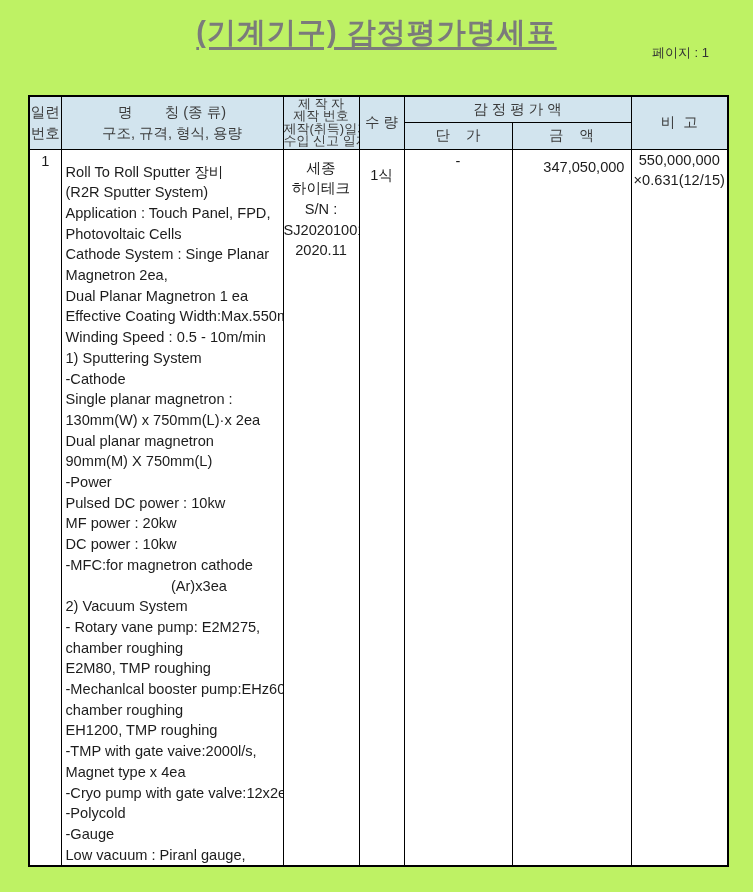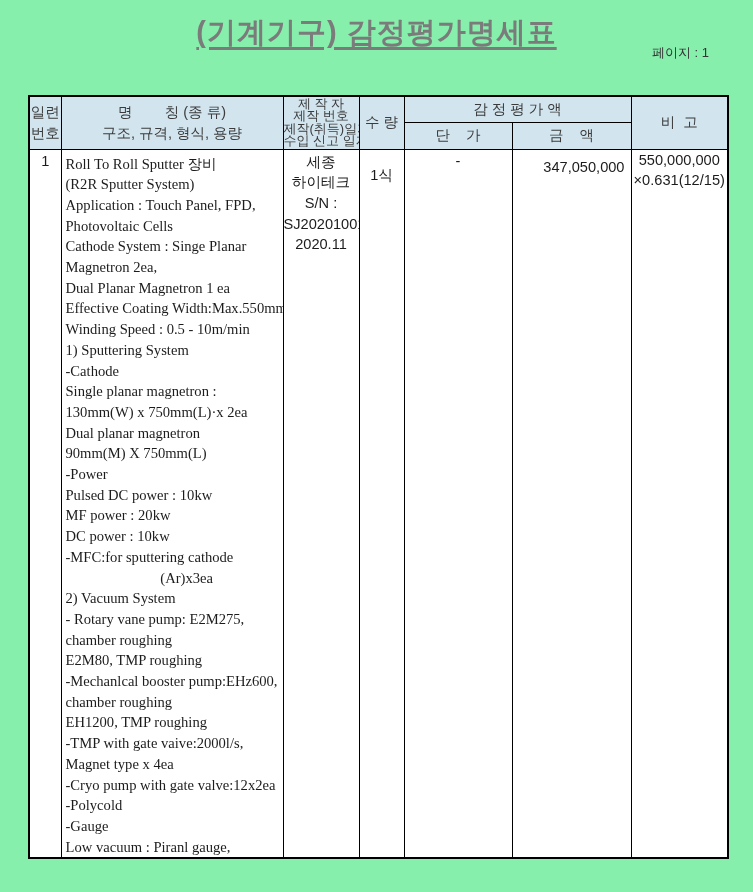--- a/index.html
+++ b/index.html
@@ -2,21 +2,21 @@
 <html style="--header-bg: #d2e4ee; --border: #000000; --title-gray: #7b7b7b;"><head>
 <meta charset="utf-8">
 <style>
   * { margin:0; padding:0; box-sizing:border-box; }
   html,body { background:#ffffff; }
   body { font-family:"Liberation Sans","DejaVu Sans",sans-serif; color:#1c1c1c; }
 
   .page {
     position:relative;
     width:753px; height:892px;
-    background:#86efac;
+    background:#bef264;
     overflow:hidden;
   }
 
   .doc-title {
     padding-top:13px;
     text-align:center;
     font-size:29px;
     font-weight:bold;
     letter-spacing:1px;
     color:var(--title-gray,#7b7b7b);
@@ -65,22 +65,22 @@
   tbody tr { height:707px; }
   tbody td {
     vertical-align:top;
     font-size:14.6px;
     color:#1c1c1c;
     background:#ffffff;
   }
   tbody .line { white-space:pre; line-height:20.7px; }
 
   td.serial  { text-align:center; padding-top:3px; }
-  td.desc    { padding:4px 2px 0 4px;font-family:Liberation Serif, serif; }
-  td.maker   { text-align:center; padding-top:2px; }
+  td.desc    { padding:12px 2px 0 4px; }
+  td.maker   { text-align:center; padding-top:8px; }
   td.qty     { text-align:center; padding-top:16px; }
   td.unit    { text-align:center; padding-top:3px; }
   td.amount  { text-align:right; padding:9px 6px 0 0; }
   td.remark  { text-align:center; padding-top:0; }
 </style>
 </head>
 <body>
 
 <div class="page">
 
@@ -153,21 +153,21 @@
             <div class="line">1) Sputtering System</div>
             <div class="line">-Cathode</div>
             <div class="line">Single planar magnetron :</div>
             <div class="line">130mm(W) x 750mm(L)·x 2ea</div>
             <div class="line">Dual planar magnetron</div>
             <div class="line">90mm(M) X 750mm(L)</div>
             <div class="line">-Power</div>
             <div class="line">Pulsed DC power : 10kw</div>
             <div class="line">MF power : 20kw</div>
             <div class="line">DC power : 10kw</div>
-            <div class="line">-MFC:for sputtering cathode</div>
+            <div class="line">-MFC:for magnetron cathode</div>
             <div class="line">                          (Ar)x3ea</div>
             <div class="line">2) Vacuum System</div>
             <div class="line">- Rotary vane pump: E2M275,</div>
             <div class="line">chamber roughing</div>
             <div class="line">E2M80, TMP roughing</div>
             <div class="line">-Mechanlcal booster pump:EHz600,</div>
             <div class="line">chamber roughing</div>
             <div class="line">EH1200, TMP roughing</div>
             <div class="line">-TMP with gate vaive:2000l/s,</div>
             <div class="line">Magnet type x 4ea</div>

